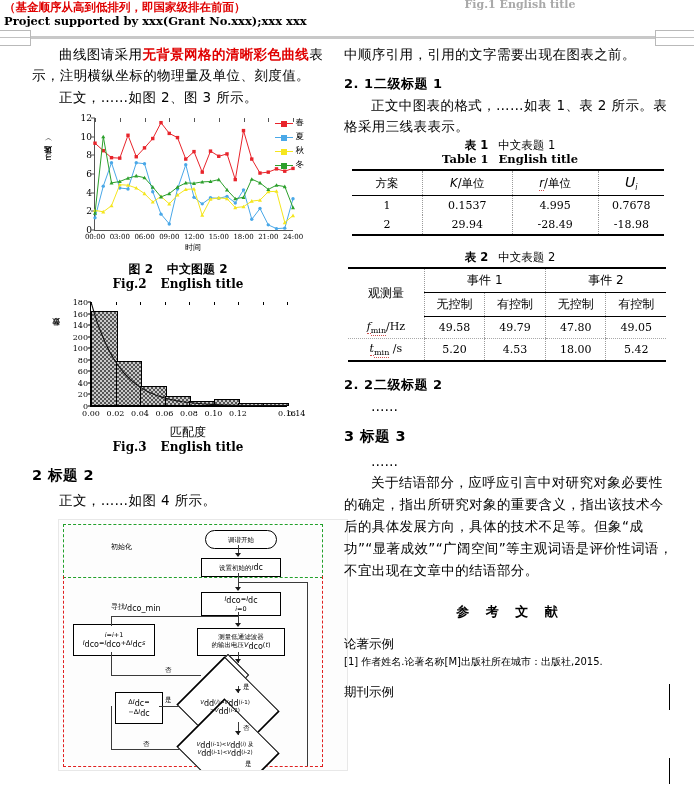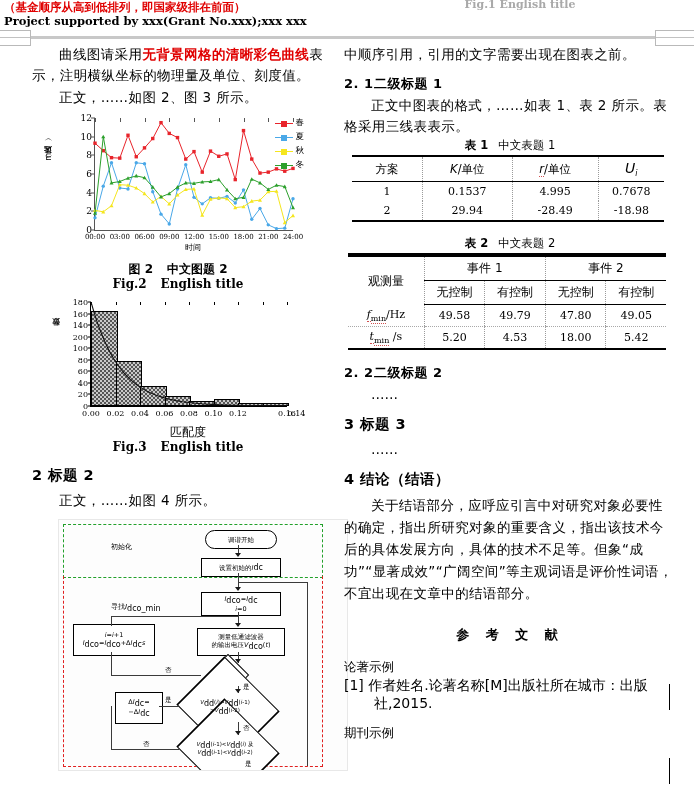--- a/index.html
+++ b/index.html
@@ -60,29 +60,29 @@
   table.tl tr.headrule td{border-bottom:1px solid #000;}
   table.tl tr.last td{border-bottom:2px solid #000;}
   table.tl td.vl{border-left:1px dotted #9a9a9a;}
   .sub{font-size:8px;vertical-align:sub;}
   .ital{font-style:italic;}
   .wav{border-bottom:1px dotted #d05050;}
 
   table.t2{border-collapse:collapse;width:318px;margin:3px 0 0 4px;font-size:11px;}
   table.t2 td{text-align:center;padding:3px 2px;font-family:"DejaVu Serif","Liberation Serif",serif;}
   table.t2 .cn{font-family:"DejaVu Sans","Liberation Sans",sans-serif;font-size:12px;}
-  table.t2 tr.top td{border-top:4px solid #000000;}
+  table.t2 tr.top td{border-top:2px solid #000000;}
   table.t2 td.bb{border-bottom:1px solid #000;}
   table.t2 td.bdot{border-bottom:1px dotted #a8a8a8;}
   table.t2 tr.last td{border-bottom:2px solid #000;}
   table.t2 td.vl{border-left:1px dotted #9a9a9a;}
 
   .refhead{text-align:center;font-weight:bold;font-size:13px;letter-spacing:6px;margin:22px 0 14px 0;}
   .refsub{font-size:12.5px;line-height:18px;margin:0;}
-  .refitem{font-size:14px;line-height:18px;margin:0;padding-left:30px;text-indent:-30px;
+  .refitem{font-size:10px;line-height:18px;margin:0;padding-left:30px;text-indent:-30px;
     font-family:"DejaVu Sans","Liberation Sans",sans-serif;}
   .editmark{position:absolute;width:1px;height:26px;background:#000;}
 
   
   .chart1{position:relative;width:262px;height:150px;margin:4px 0 0 16px;background:#fff;}
   .c1-plot{position:absolute;left:46px;top:6px;width:198px;height:112px;border-left:1.2px solid #555;border-bottom:1.2px solid #555;}
   .c1-ylab{position:absolute;left:-4px;top:34px;width:14px;font-size:8px;line-height:9px;
     writing-mode:vertical-rl;transform:rotate(180deg);white-space:nowrap;}
   .c1-yt{position:absolute;right:100%;margin-right:3px;transform:translateY(-50%);font-size:9px;
     font-family:"DejaVu Serif","Liberation Serif",serif;}
@@ -464,20 +464,23 @@
 
     <p class="p">中顺序引用，引用的文字需要出现在图表之前。</p>
 
     <h3 class="h3"><span class="num">2. 1</span><span>二级标题 1</span></h3>
 
     <p class="p ind">正文中图表的格式，……如表 1、表 2 所示。表格采用三线表表示。</p>
 
     <div class="tcap">
       <span class="tcap-cn">表 1</span><span class="sp"></span><span>中文表题 1</span>
     </div>
+    <div class="tcap">
+      <span class="tcap-en">Table 1</span><span class="sp"></span><span class="tcap-en">English title</span>
+    </div>
     <table class="tl">
       <tbody>
           <tr class="top headrule">
         <td class="cn" style="width:72px">方案</td>
         <td class="vl cn" style="width:90px"><i class="ital">K</i>/单位</td>
         <td class="vl cn" style="width:86px"><i class="ital wav">r</i>/单位</td>
         <td class="vl cn" style="width:64px"><i class="ital" style="font-size:14px">U</i><span class="sub ital">i</span></td>
       </tr>
       <tr>
         <td>1</td>
@@ -526,21 +529,20 @@
       </tr>
     </tbody>
       </table>
 
     <h3 class="h3" style="margin-top:14px"><span class="num">2. 2</span><span>二级标题 2</span></h3>
     <p class="dots">……</p>
 
     <h2 class="h2"><span class="num">3</span><span>标题 3</span></h2>
     <p class="dots">……</p>
 
-    <h2 class="h2"><span class="num">4</span><span>结论（结语）</span></h2>
     <p class="p ind" style="line-height:22px">关于结语部分，应呼应引言中对研究对象必要性的确定，指出所研究对象的重要含义，指出该技术今后的具体发展方向，具体的技术不足等。但象“成功”“显著成效”“广阔空间”等主观词语是评价性词语，不宜出现在文章中的结语部分。</p>
 
     <div class="refhead">参 考 文 献</div>
     <p class="refsub">论著示例</p>
     <p class="refitem">[1]  作者姓名.论著名称[M]出版社所在城市：出版社,2015.</p>
     <p class="refsub" style="margin-top:12px">期刊示例</p>
   </div>
 
   <div class="editmark" style="left:669px;top:684px;"></div>
   <div class="editmark" style="left:669px;top:758px;"></div>

